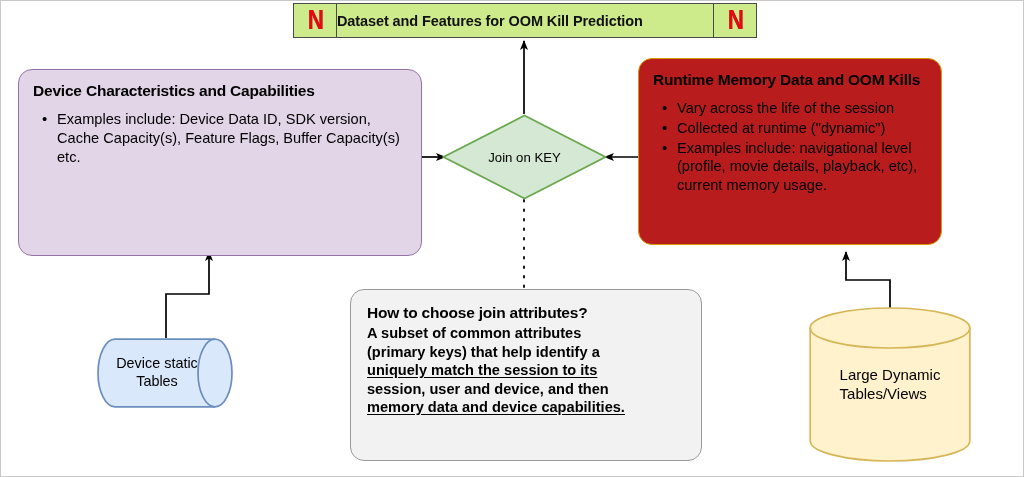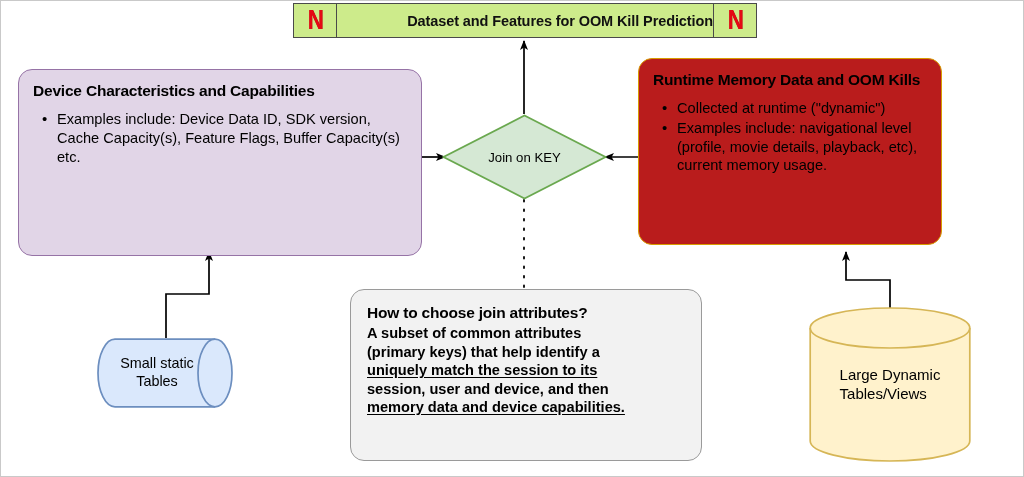--- a/index.html
+++ b/index.html
@@ -48,21 +48,21 @@
     text-shadow: 0.5px 0 0 #b20710;
   }
   #title-main-cell {
     flex: 1;
     background: #cdeb8b;
     border: 1.6px solid #4a4a4a;
     border-left: none;
     border-right: none;
     display: flex;
     align-items: center;
-    justify-content: flex-end;
+    justify-content: flex-start;
     box-sizing: border-box;
   }
   #title-text {
     font-size: 14.5px;
     font-weight: bold;
     color: #111111;
     white-space: nowrap;
     letter-spacing: -0.1px;
   }
 
@@ -252,20 +252,21 @@
   <div class="rbox" id="box-device">
     <div class="box-heading">Device Characteristics and Capabilities</div>
     <ul class="box-list">
       <li>Examples include: Device Data ID, SDK version, Cache Capacity(s), Feature Flags, Buffer Capacity(s) etc.</li>
     </ul>
   </div>
 
   <div class="rbox" id="box-runtime">
     <div class="box-heading">Runtime Memory Data and OOM Kills</div>
     <ul class="box-list">
+      <li>Vary across the life of the session</li>
       <li>Collected at runtime ("dynamic")</li>
       <li>Examples include: navigational level (profile, movie details, playback, etc), current memory usage.</li>
     </ul>
   </div>
 
   <div id="diamond-wrap">
     <svg width="165" height="86" viewBox="0 0 165 86" xmlns="http://www.w3.org/2000/svg">
       <polygon points="82.5,1.5 163.5,43 82.5,84.5 1.5,43" fill="#d5e8d4" stroke="#6aa84f" stroke-width="1.8"></polygon>
     </svg>
     <div id="diamond-label">Join on KEY</div>
@@ -281,21 +282,21 @@
       <span class="howto-line underlined">memory data and device capabilities.</span>
     </div>
   </div>
 
   <svg id="cyl-small" width="136" height="70" viewBox="0 0 136 70" xmlns="http://www.w3.org/2000/svg">
     <path d="M18,1.2 H118 A17,33.8 0 0 1 118,68.8 H18 A17,33.8 0 0 1 18,1.2 Z" fill="#dae8fc" stroke="#6c8ebf" stroke-width="1.7"></path>
     <path d="M118,1.2 A17,33.8 0 0 0 118,68.8" fill="none" stroke="#6c8ebf" stroke-width="1.7"></path>
   </svg>
   <div id="cyl-small-label">
     <div>
-      <span>Small static</span><br>
+      <span>Device static</span><br>
       <span>Tables</span>
     </div>
   </div>
 
   <svg id="cyl-large" width="162" height="155" viewBox="0 0 162 155" xmlns="http://www.w3.org/2000/svg">
     <path d="M1.2,21 V134 A79.8,20 0 0 0 160.8,134 V21 A79.8,20 0 0 0 1.2,21 Z" fill="#fff2cc" stroke="#d6b656" stroke-width="1.7"></path>
     <path d="M1.2,21 A79.8,20 0 0 0 160.8,21" fill="none" stroke="#d6b656" stroke-width="1.7"></path>
   </svg>
   <div id="cyl-large-label">
     <div>

